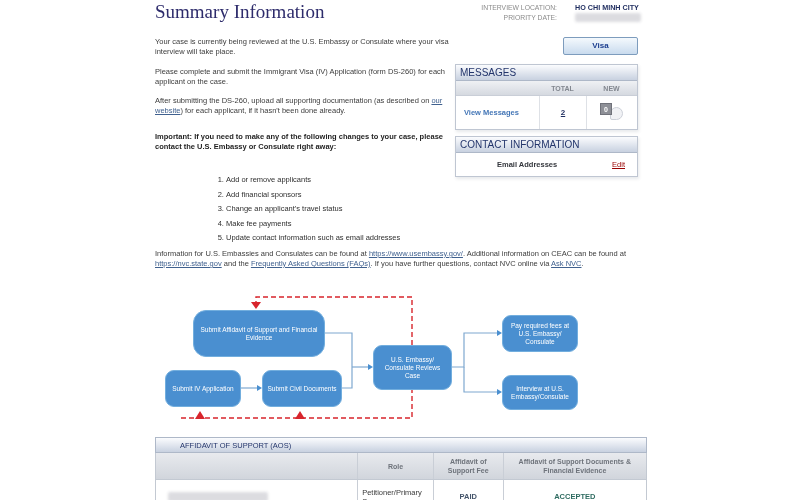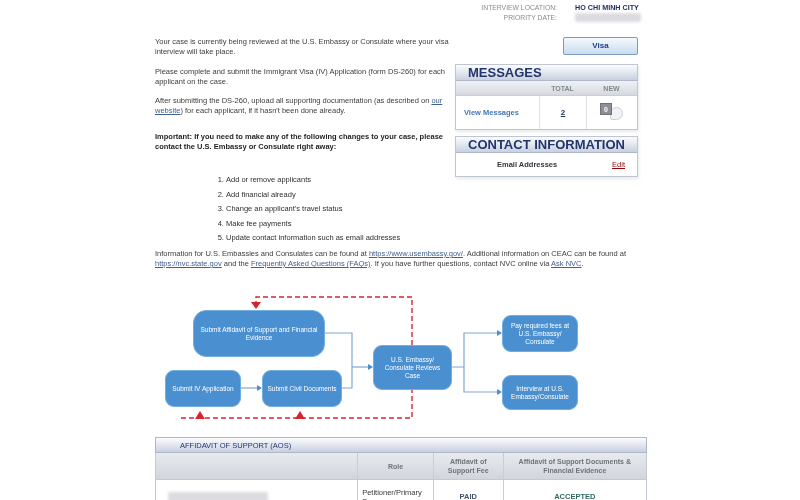--- a/index.html
+++ b/index.html
@@ -24,21 +24,21 @@
 
   
   .btn-faqs { position:absolute; left:563px; top:37px; width:75px; height:18px;
               background:linear-gradient(#f4f9fd,#c9dbee); border:1px solid #7d9cbd; border-radius:2px;
               color:#1b3e8f; font-weight:bold; font-size:8px; text-align:center; line-height:16px; cursor:pointer; }
 
   
   .panel { position:absolute; left:455px; width:183px; background:#fff; border:1px solid #bfc6d2;
            box-shadow:1px 2px 3px rgba(60,70,90,.12); }
   .panel-hdr { height:16px; background:linear-gradient(#fbfcfe,#c8d1e0); border-bottom:1px solid #aeb8c8;
-               color:#23356b; font-weight:bold; font-size:13px; line-height:16px; padding-left:12px; }
+               color:#23356b; font-weight:normal; font-size:10px; line-height:16px; padding-left:4px; }
   .msg-colhdr { display:flex; height:15px; background:linear-gradient(#eff1f4,#d5d9e0); border-bottom:1px solid #c9ced7;
                 color:#82878f; font-size:7px; font-weight:bold; align-items:center; }
   .msg-row { display:flex; height:33px; align-items:center; font-size:7.5px; }
   .col1 { width:83px; padding-left:8px; }
   .col2 { width:47px; text-align:center; }
   .col3 { flex:1; text-align:center; }
   .msg-row .col2, .msg-row .col3 { align-self:stretch; border-left:1px solid #dee1e6; display:flex; align-items:center; justify-content:center; }
   .view-link { color:#4577b7; font-weight:bold; text-decoration:none; }
   .total-link { color:#1d2b5e; font-weight:bold; text-decoration:underline; font-size:8px; }
   .bubble-wrap { position:relative; width:26px; height:20px; }
@@ -73,34 +73,35 @@
   .aos-row .cw1 { justify-content:flex-start; }
   .aos-row .cw2 { justify-content:flex-start; text-align:left; line-height:9px; }
   .status-paid { color:#44546a; font-weight:bold; text-decoration:underline; }
   .status-accepted { color:#2e6b60; font-weight:bold; text-decoration:underline; }
 </style>
 </head>
 <body>
 
 <div class="page">
 
+  <h1 class="title">Summary Information</h1>
 
   <div class="meta-label" style="top:4px;">INTERVIEW LOCATION:</div>
   <div class="meta-value" style="top:3px;">HO CHI MINH CITY</div>
   <div class="meta-label" style="top:14px;">PRIORITY DATE:</div>
   <div class="redacted" style="position:absolute; left:575px; top:13px; width:66px; height:9px;"></div>
 
   <p class="p" style="top:37px;">Your case is currently being reviewed at the U.S. Embassy or Consulate where your visa interview will take place.</p>
   <p class="p" style="top:67px;">Please complete and submit the Immigrant Visa (IV) Application (form DS-260) for each applicant on the case.</p>
   <p class="p" style="top:96px;"><span>After submitting the DS-260, upload all supporting documentation (as described on </span><a class="lnk" href="#">our website</a><span>) for each applicant, if it hasn't been done already.</span></p>
   <p class="p bold" style="top:132px;">Important: If you need to make any of the following changes to your case, please contact the U.S. Embassy or Consulate right away:</p>
 
   <ol class="changes">
     <li>Add or remove applicants</li>
-    <li>Add financial already</li>
+    <li>Add financial sponsors</li>
     <li>Change an applicant's travel status</li>
     <li>Make fee payments</li>
     <li>Update contact information such as email addresses</li>
   </ol>
 
   <p class="info-wide"><span>Information for U.S. Embassies and Consulates can be found at </span><a class="lnk" href="#">https://www.usembassy.gov/</a><span>. Additional information on CEAC can be found at </span><a class="lnk" href="#">https://nvc.state.gov</a><span> and the </span><a class="lnk" href="#">Frequently Asked Questions (FAQs)</a><span>. If you have further questions, contact NVC online via </span><a class="lnk" href="#">Ask NVC</a><span>.</span></p>
 
   <div class="btn-faqs">Visa</div>
 
   <div class="panel" style="top:64px;">

